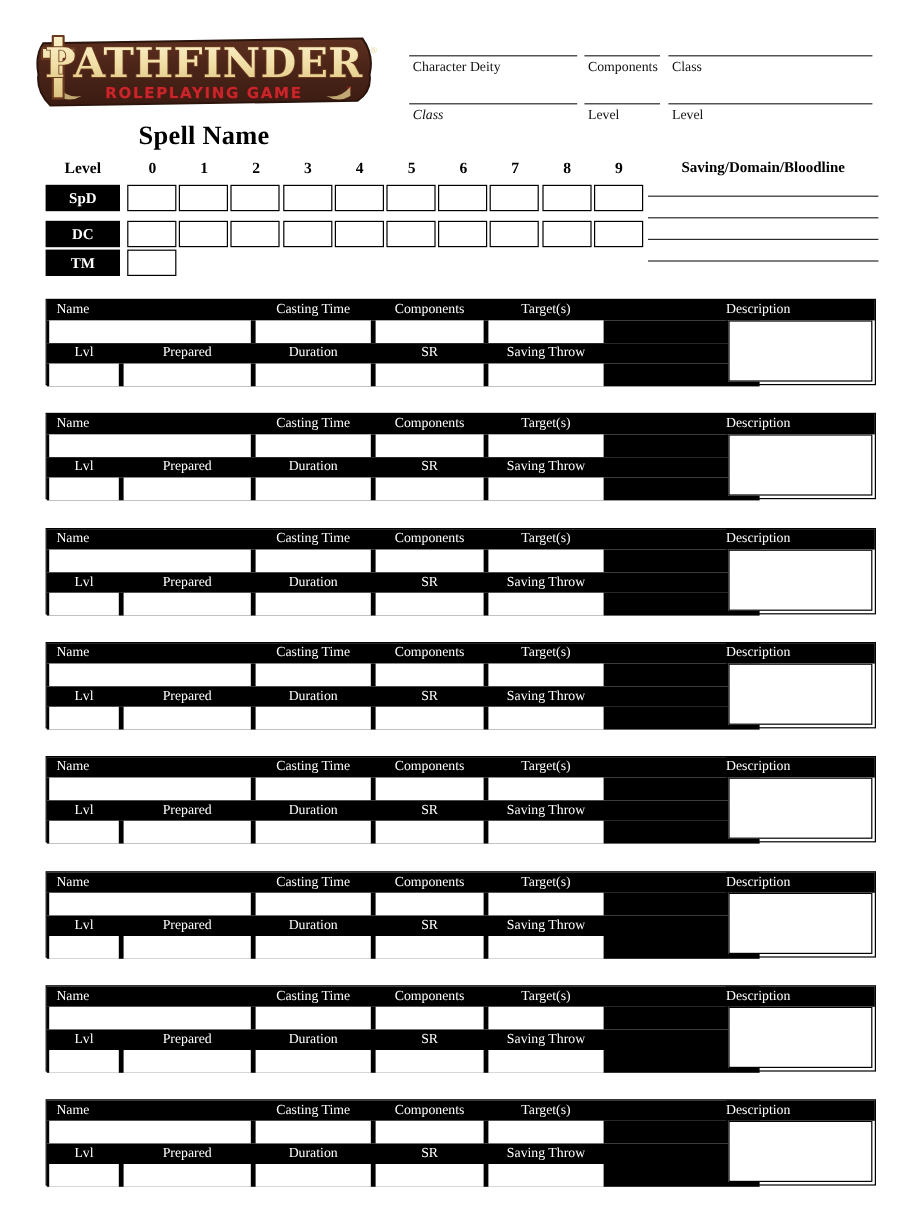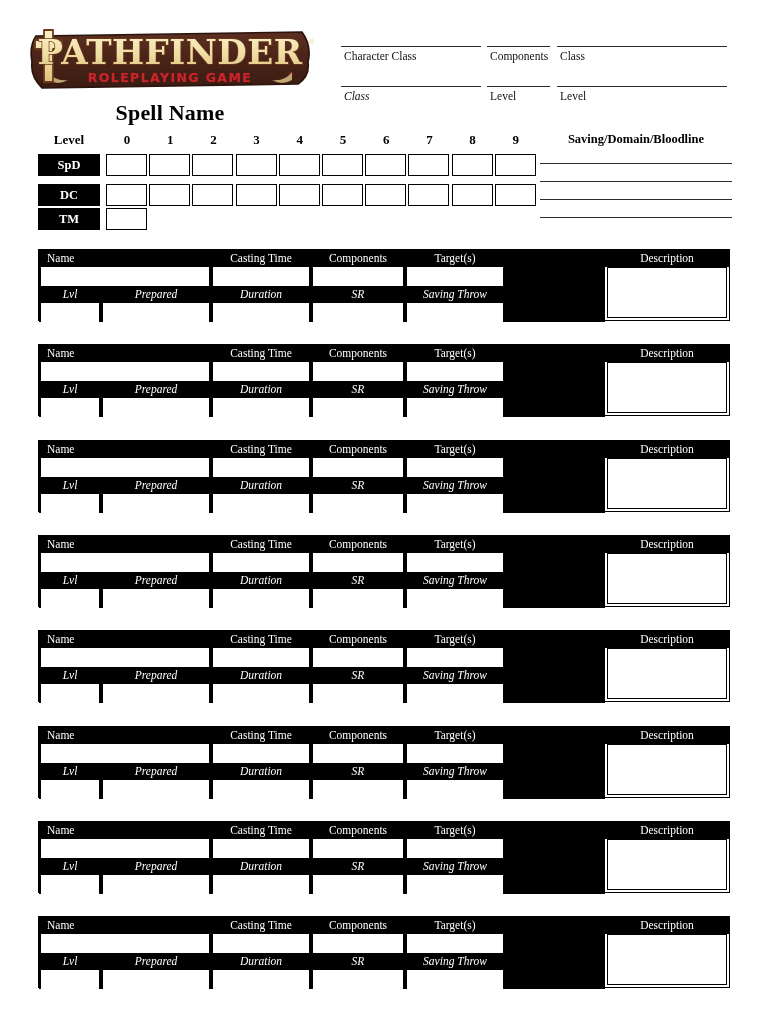--- a/index.html
+++ b/index.html
@@ -136,20 +136,21 @@
     height: 72px;
     border: 1.6px solid #000;
     box-sizing: border-box;
     background: #fff;
   }
   .sb-left {
     position: absolute;
     left: 0; top: 0;
     width: 566px;
     height: 100%;
+    padding-left: 28px;
   }
   .sb-right {
     position: absolute;
     left: 566px; top: 0;
     width: 124px;
     height: 100%;
   }
   .hdrrow {
     position: absolute;
     left: 0;
@@ -178,34 +179,33 @@
     position: absolute;
     top: 0;
     height: 19px;
     background: #fff;
     box-sizing: border-box;
   }
 
   
   .r1 { top: 0px; }
   .r2 { top: 17px; }
-  .r3 { top: 36px; font-style: italic; }
+  .r3 { top: 36px; }
   .r4 { top: 53px; }
 
   
   .desc-head {
     position: absolute;
     left: 0; top: 0;
     width: 100%;
     height: 17px;
     background: #000;
     color: #fff;
     font-size: 11.5px;
     line-height: 17px;
-    text-align: center;
     font-family: "Liberation Serif", "DejaVu Serif", serif;
   }
   .desc-body {
     position: absolute;
     left: 2px;
     top: 17px;
     right: 2px;
     bottom: 2px;
     background: #fff;
     border: 1.4px solid #000;
@@ -241,21 +241,21 @@
     <text x="288" y="22" font-family="'DejaVu Serif', serif" font-size="7" fill="#e8d9a8">®</text>
 
     <text x="150" y="60" text-anchor="middle" font-family="'DejaVu Sans', sans-serif" font-size="12.5" font-weight="bold" letter-spacing="1.4" fill="#c8262a" stroke="#7a1418" stroke-width="0.7" paint-order="stroke">ROLEPLAYING GAME</text>
     <text x="268" y="55" font-family="'DejaVu Sans', sans-serif" font-size="6" fill="#c8262a">™</text>
   </svg>
 </div>
 
 <div id="sheet-title">Spell Name</div>
 
 <div class="hfield" id="f-charname">
-  <div class="hlabel">Character Class</div>
+  <div class="hlabel">Character Deity</div>
 </div>
 <div class="hfield" id="f-alignment">
   <div class="hlabel">Components</div>
 </div>
 <div class="hfield" id="f-race">
   <div class="hlabel">Class</div>
 </div>
 <div class="hfield" id="f-class">
   <div class="hlabel">Class</div>
 </div>

